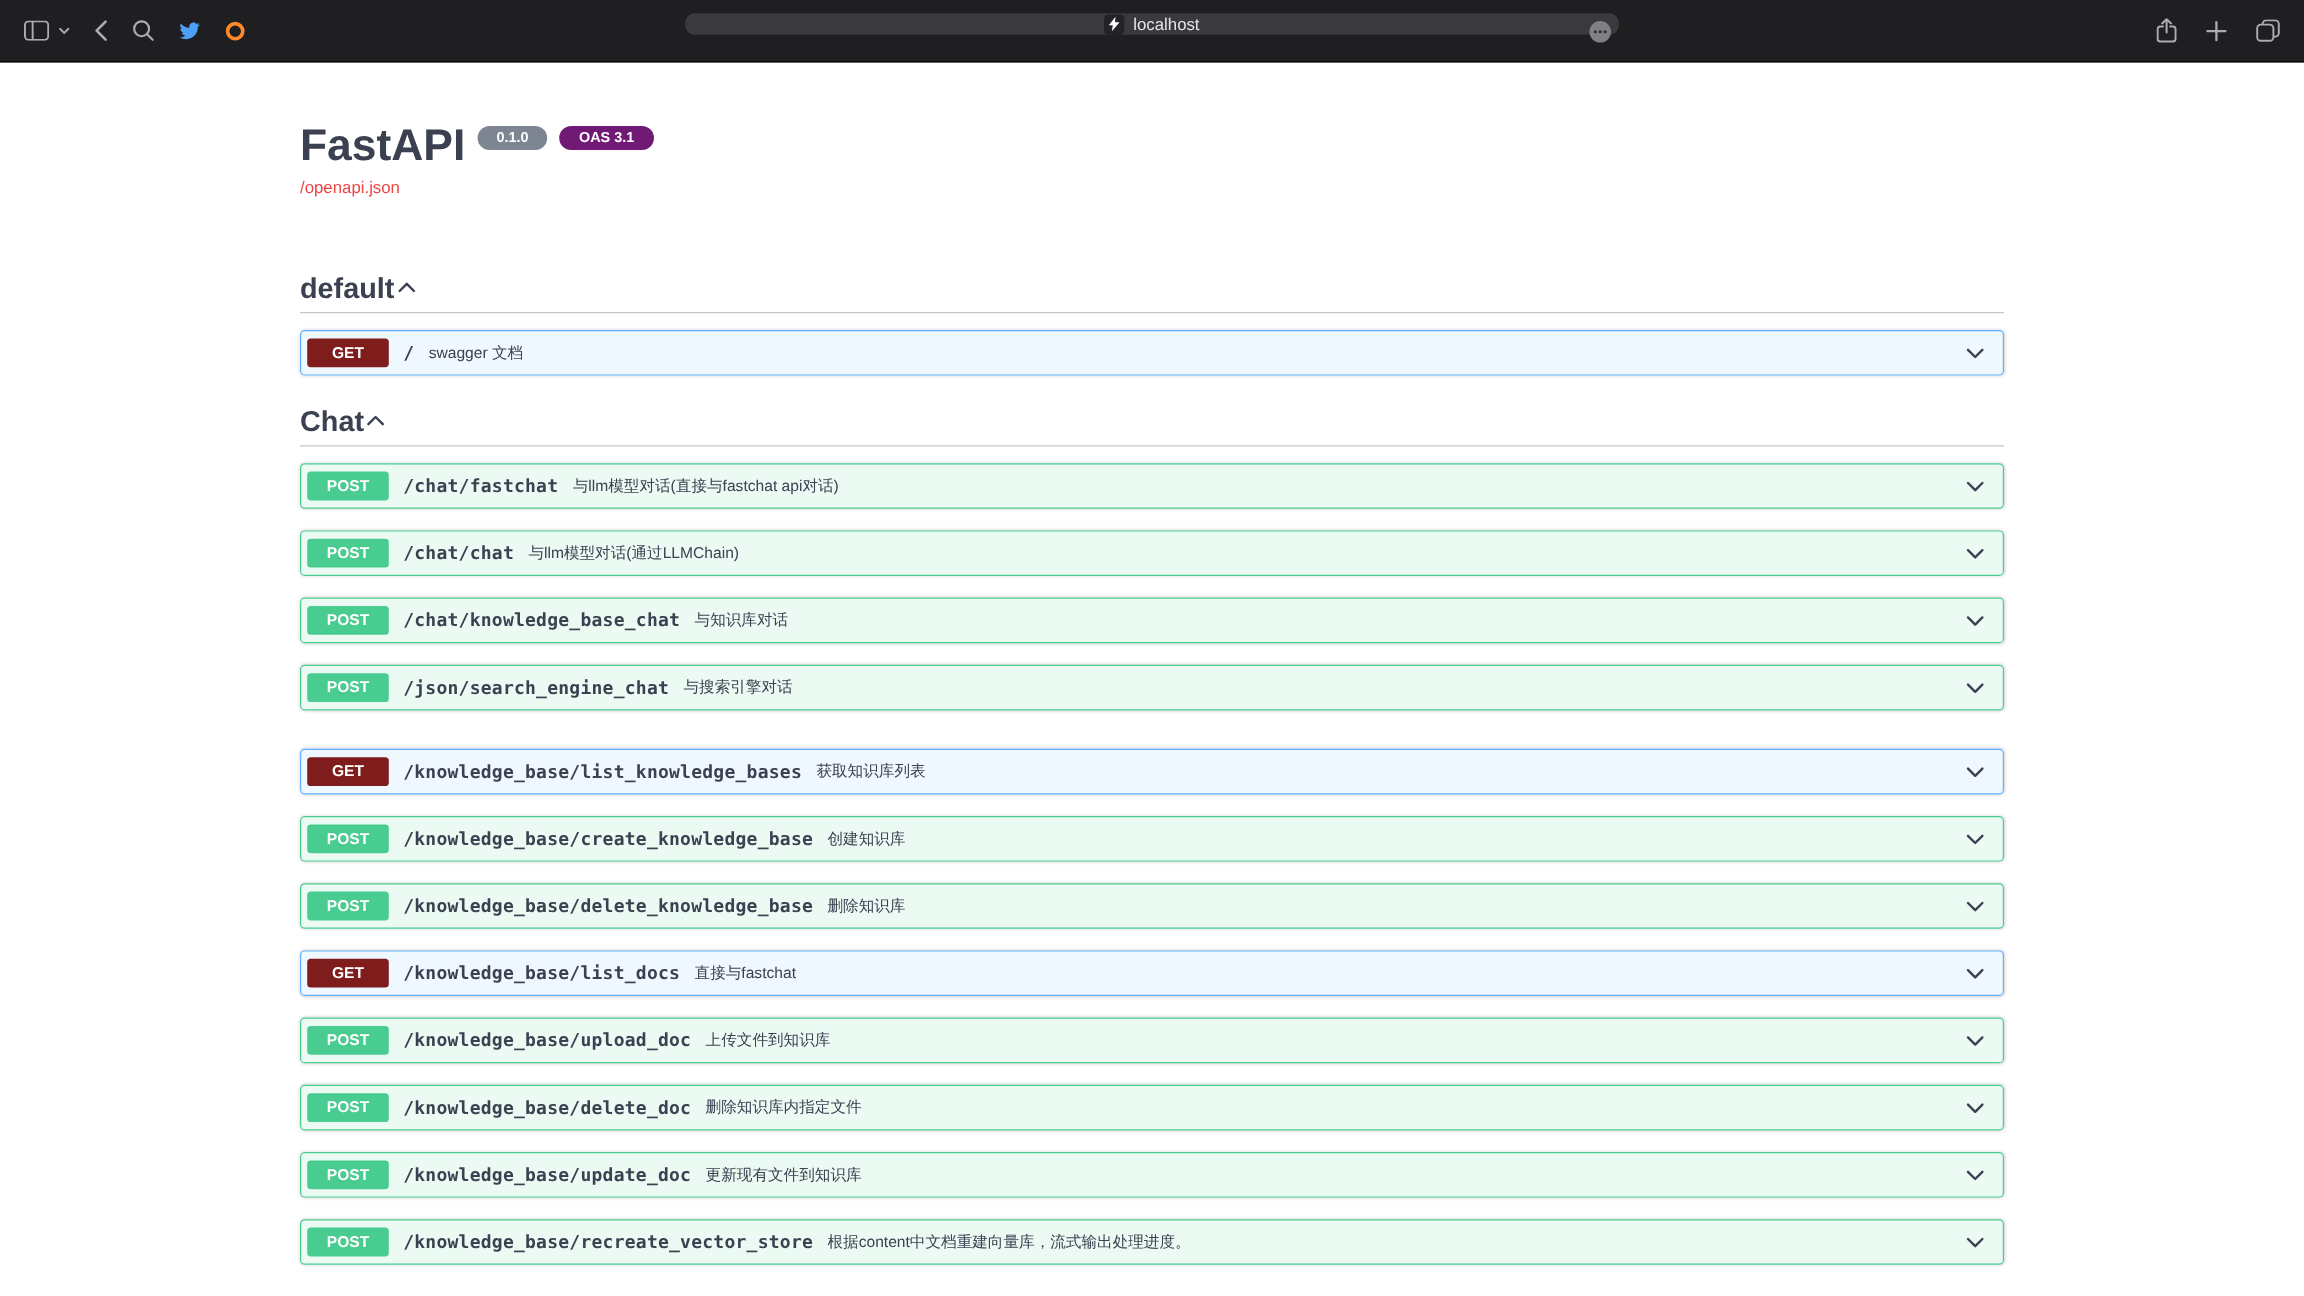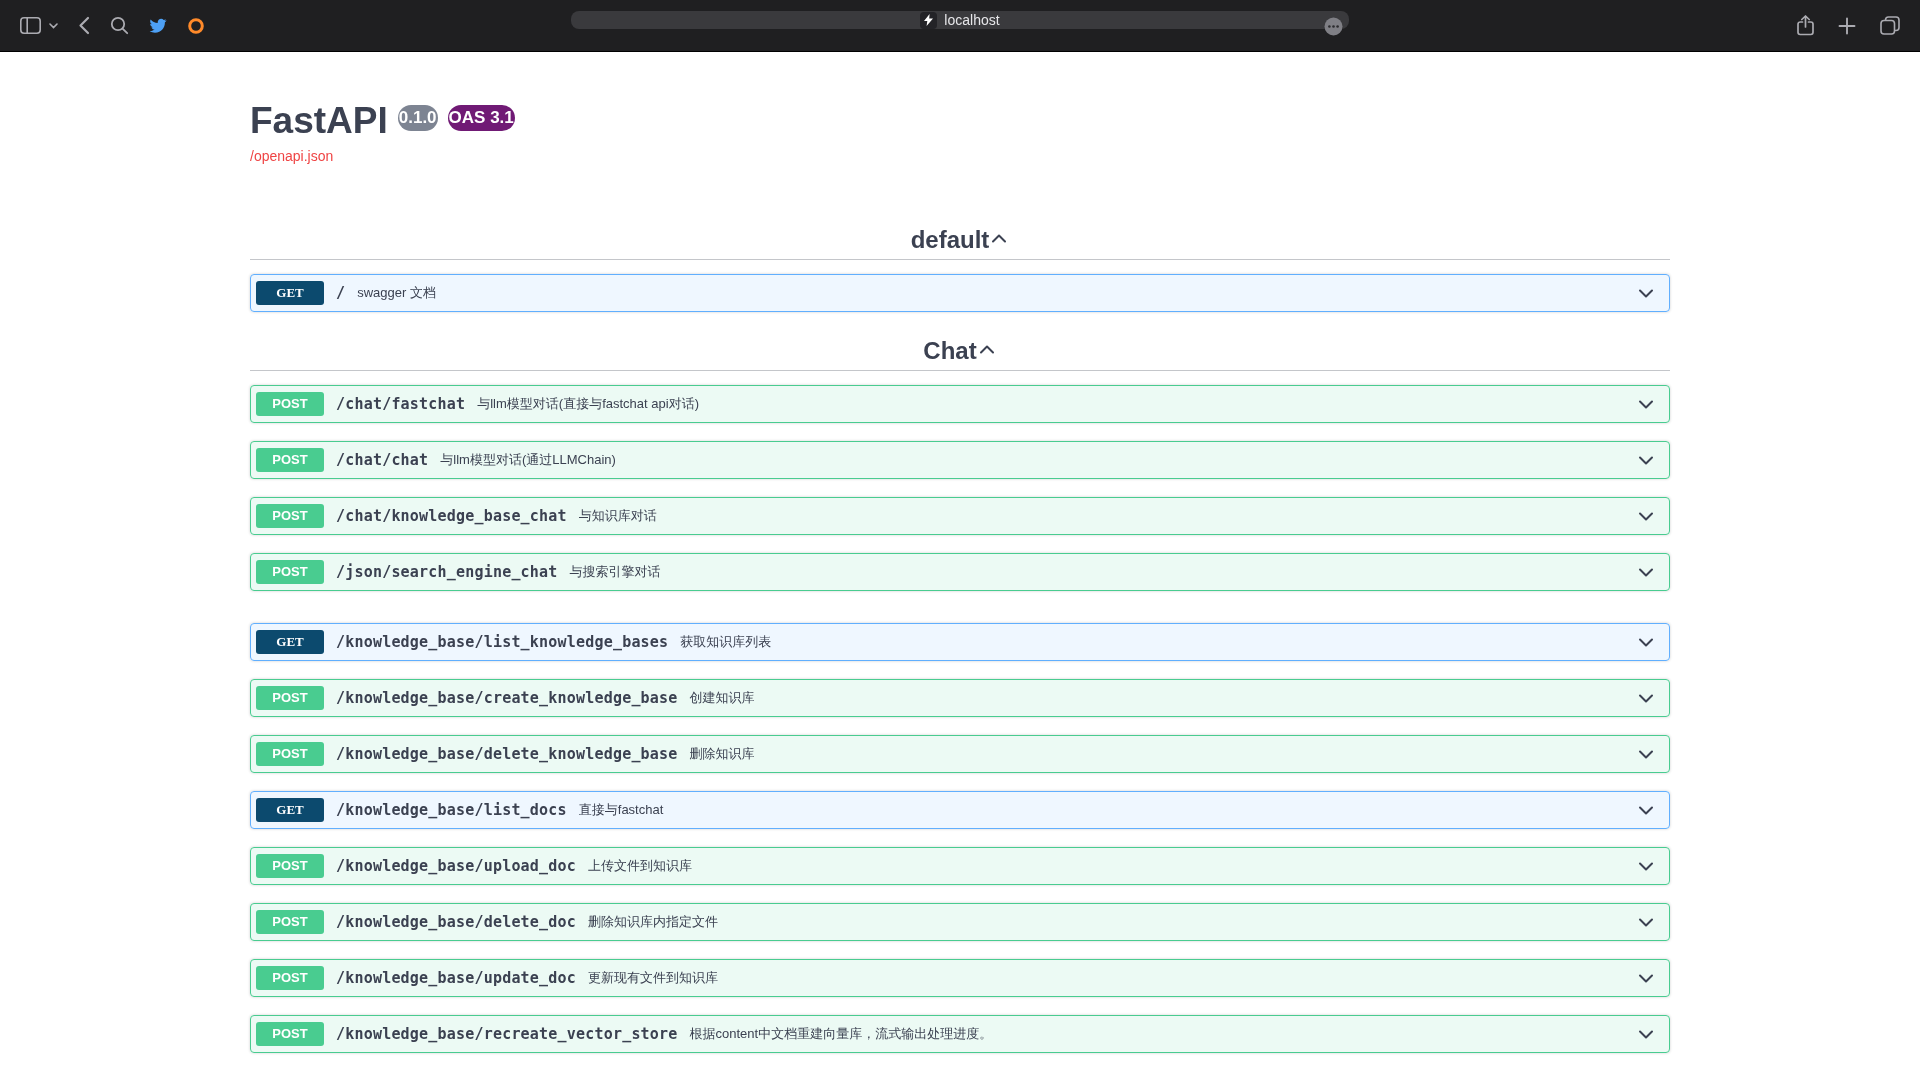--- a/index.html
+++ b/index.html
@@ -22,44 +22,44 @@
   .url-center { display: flex; align-items: center; gap: 7px; }
   .site-icon { width: 17px; height: 17px; border-radius: 4px; background: #232327;
                display: inline-flex; align-items: center; justify-content: center; }
   .url-text { color: #e6e6e9; font-size: 14px; }
   .page-menu { position: absolute; right: 6px; top: 5.5px; display: inline-flex; }
 
   
   .wrapper { width: 1420px; margin: 0 auto; }
   .info-title { margin-top: 50px; display: flex; align-items: flex-start; color: #3b4151; }
   .info-title h1 { font-size: 37px; line-height: 1.05; font-weight: 700; }
-  .badge { display: inline-block; border-radius: 57px; color: #fff; font-size: 17px;
-           font-weight: 700; padding: 3px 1px; margin-left: 10px; margin-top: 3px;
+  .badge { display: inline-block; border-radius: 57px; color: #fff; font-size: 12px;
+           font-weight: 700; padding: 3px 16px; margin-left: 10px; margin-top: 3px;
            line-height: 1.15; }
   .badge.version { background: #7d8492; }
   .badge.oas { background: #701a75; }
   .spec-link { display: inline-block; margin-top: 7px; font-size: 14px;
                color: #ef4444; text-decoration: none; }
 
   .tag-section { margin-top: 4px; }
   .tag-section.first { margin-top: 54px; }
-  .tag-header { display: flex; justify-content: center; align-items: center;
+  .tag-header { display: flex; justify-content: flex-start; align-items: center;
                 padding: 6px 0 5px; border-bottom: 1px solid rgba(59,65,81,.3);
                 cursor: pointer; }
   .tag-header h3 { font-size: 24px; line-height: 29px; font-weight: 700; color: #3b4151; }
   .ops { padding-top: 14px; }
 
   .opblock { display: flex; align-items: center; padding: 6px 5px; border-radius: 4px;
              border: 1px solid; margin-bottom: 18px;
              box-shadow: 0 0 3px rgba(0,0,0,.19); cursor: pointer; }
   .opblock.get  { border-color: #61affe; background: rgba(97,175,254,.10); }
   .opblock.post { border-color: #49cc90; background: rgba(73,204,144,.10); }
   .method { min-width: 68px; text-align: center; border-radius: 3px; color: #fff;
             font-size: 13px; font-weight: 700; padding: 5px 8px; line-height: 14px; }
-  .get  .method { background: #0c4a6e; font-family: Liberation Serif, serif; }
+  .get  .method { background: #7f1d1d; }
   .post .method { background: #49cc90; }
   .path { font-family: "DejaVu Sans Mono", monospace; font-size: 15px; font-weight: 700;
           color: #3b4151; margin: 0 12px 0 12px; letter-spacing: .2px; }
   .summary { font-size: 13px; color: #3b4151; }
   .row-arrow { margin-left: auto; margin-right: 8px; display: inline-flex; }
   svg { display: block; }
 </style>
 </head>
 <body>
 

